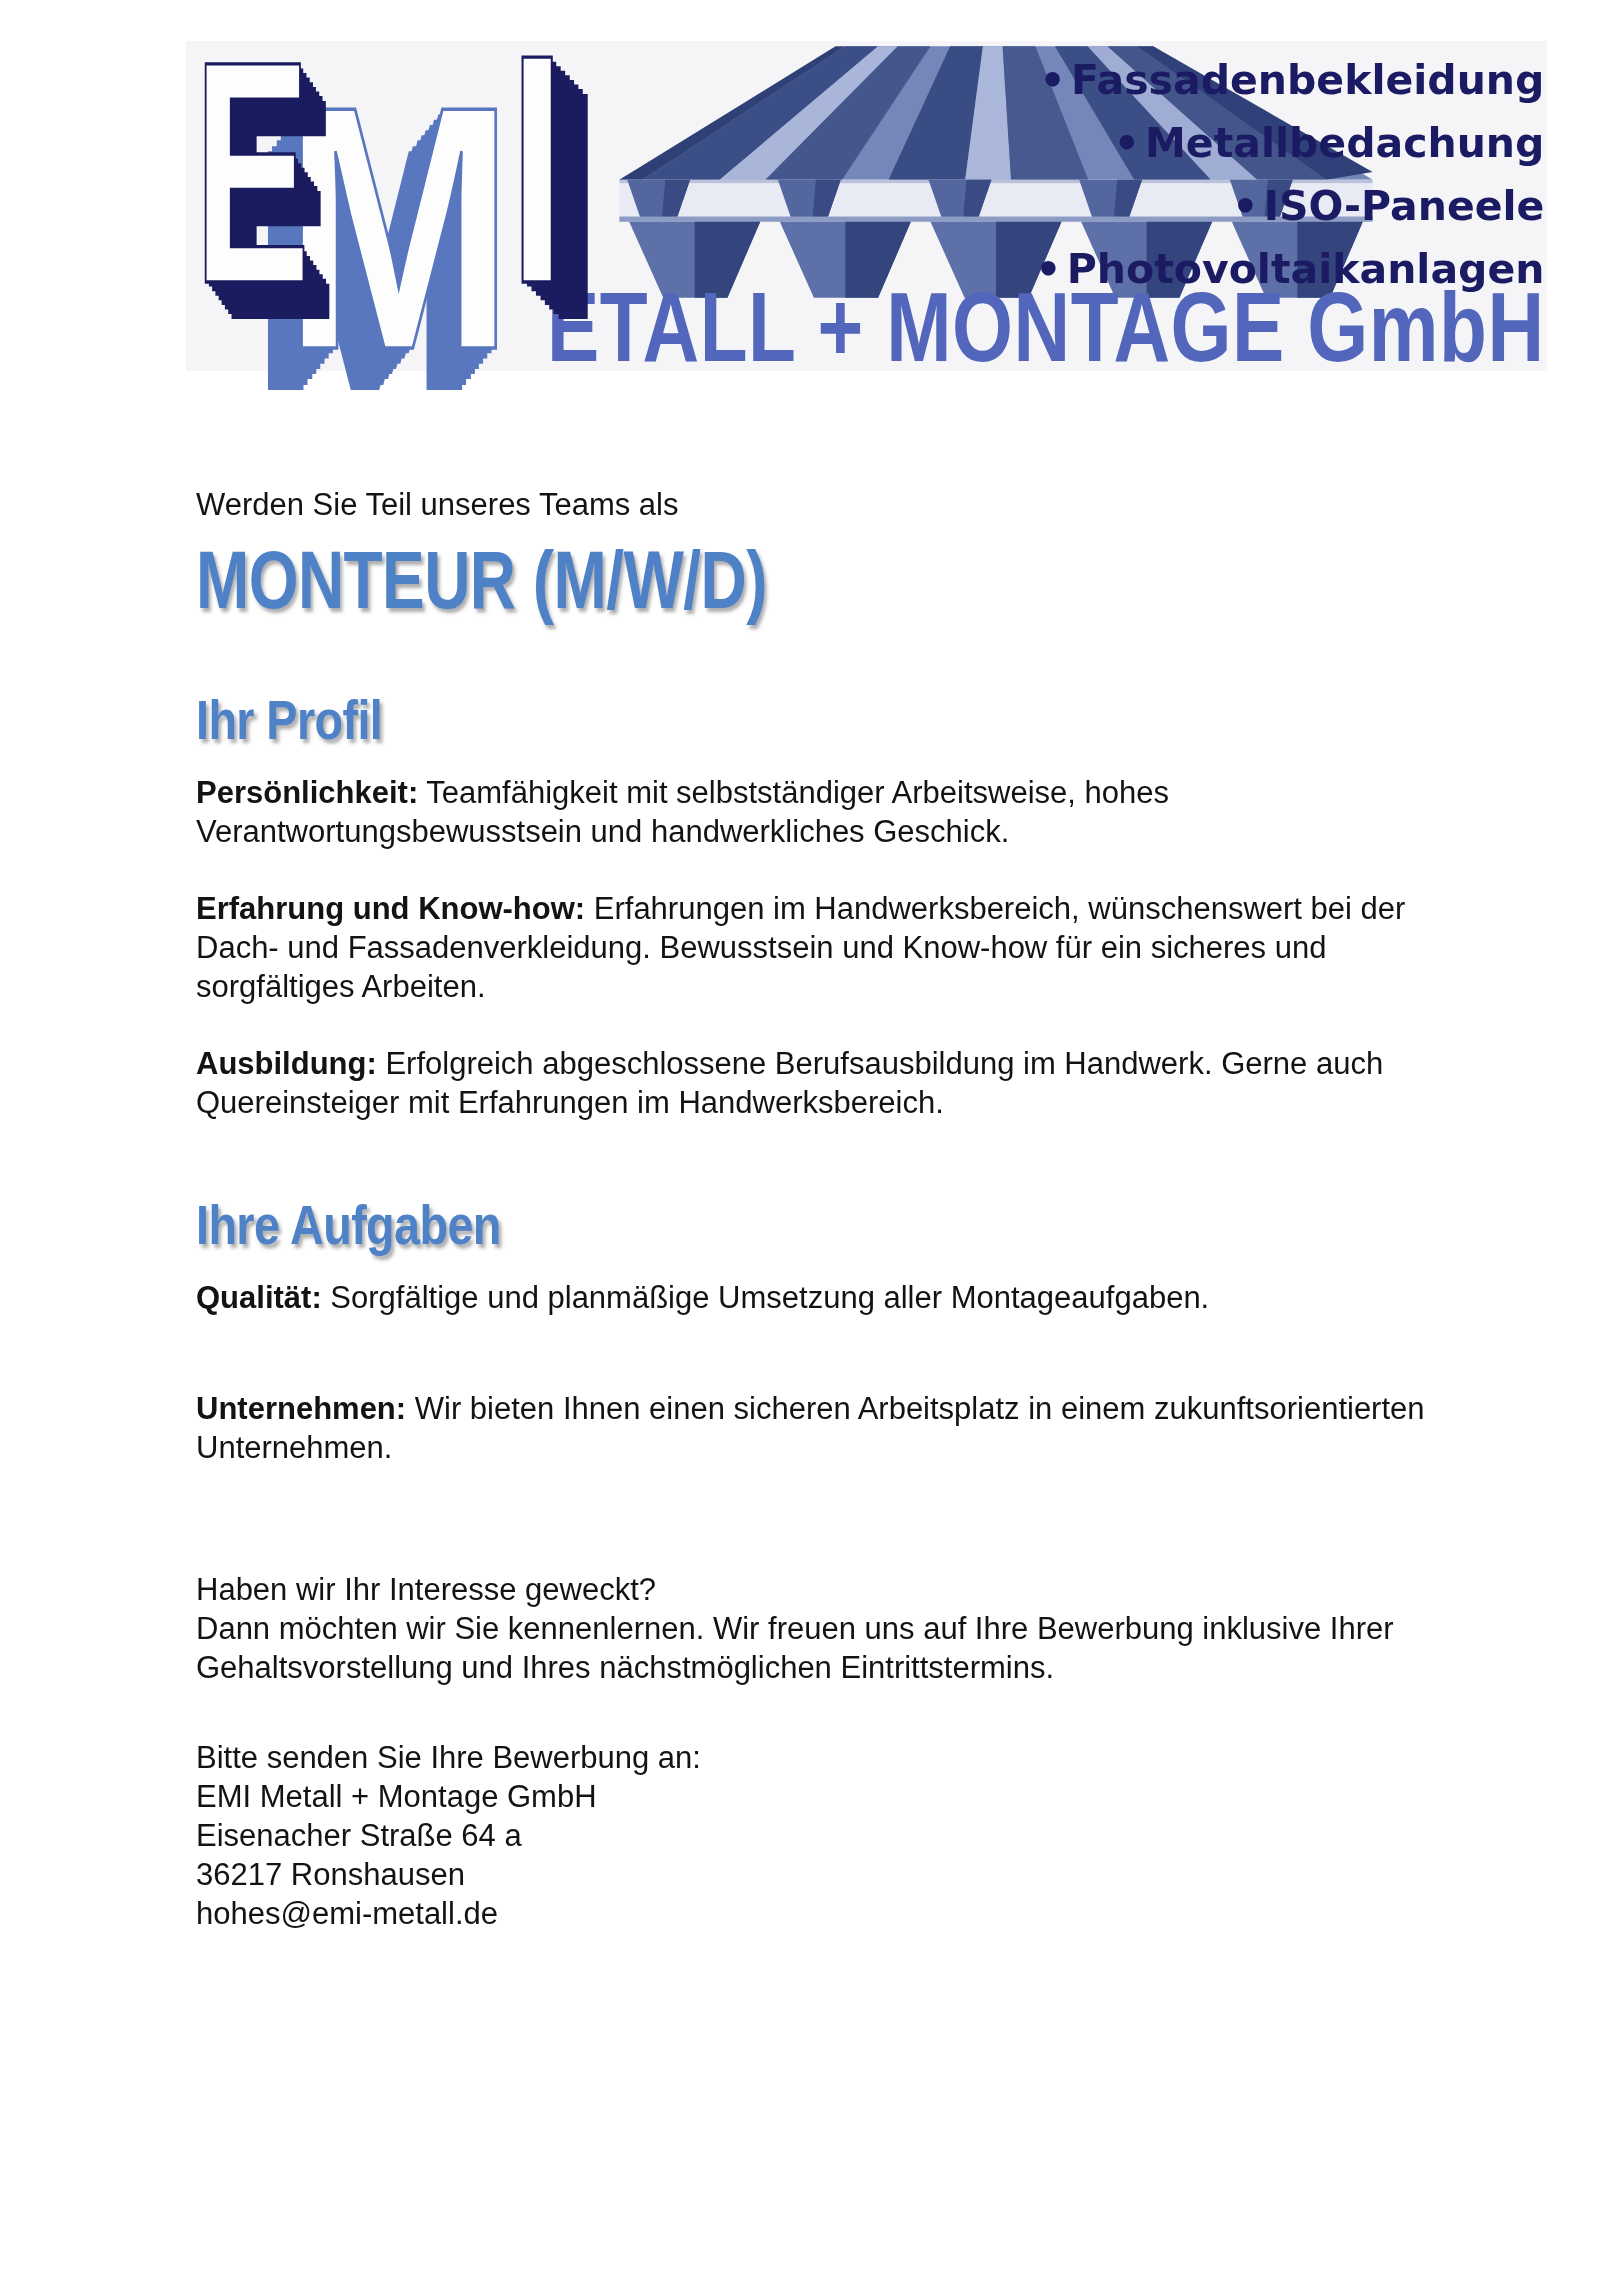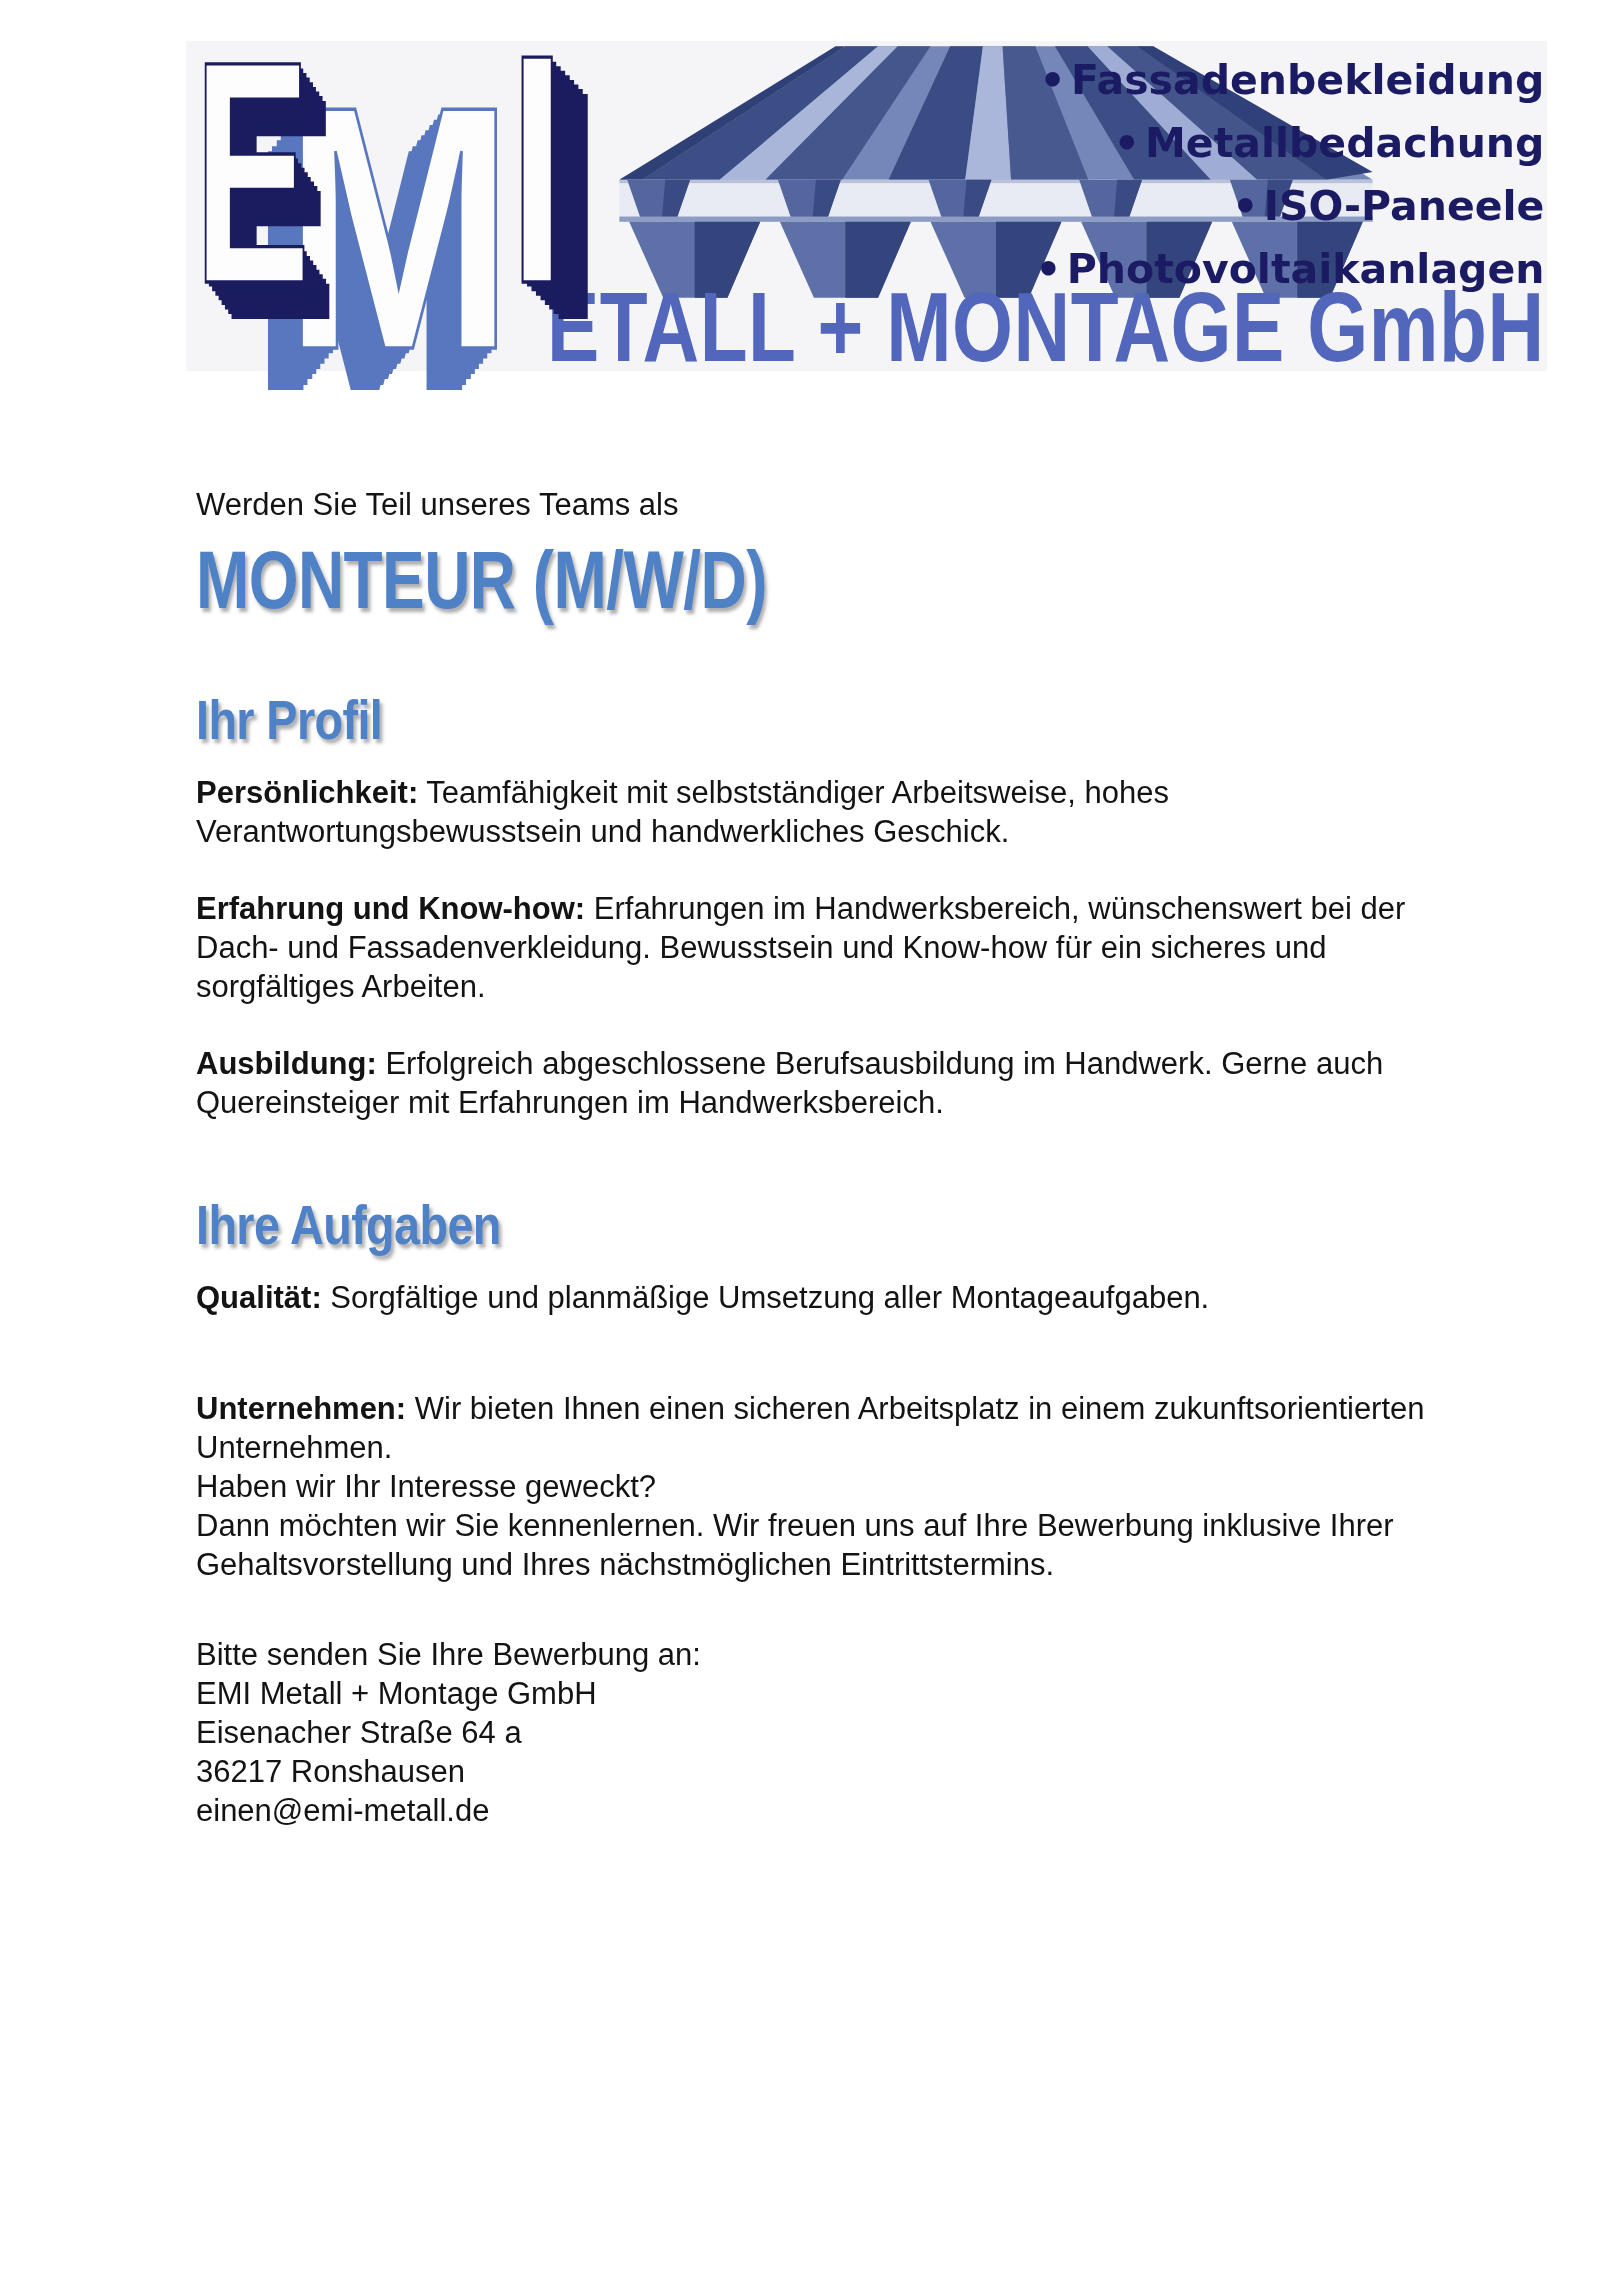--- a/index.html
+++ b/index.html
@@ -75,21 +75,21 @@
     white-space:nowrap;text-shadow:3.3px 3.9px 3.9px rgba(110,110,110,.55);
     letter-spacing:-0.7px;
   }
   .heading{font-size:55px;line-height:63px;font-weight:bold;color:var(--accent);}
   .heading .cond{transform:scaleX(.85);}
   #sections section:nth-of-type(1){margin-top:65px;}
   #sections section:nth-of-type(2){margin-top:72px;}
   #sections section:nth-of-type(3){margin-top:72px;}
   .heading + .para{margin-top:21px;}
   .para + .para{margin-top:38px;}
-  .closing{}
+  .closing{margin-top:103px;}
   .cta{margin-top:51px;}
   .address{}
 </style>
 </head>
 <body>
 
 <div class="page">
 
   <header class="logo-header">
     <span class="logo-letter le">E</span>
@@ -193,17 +193,17 @@
         <div class="tline">Dann möchten wir Sie kennenlernen. Wir freuen uns auf Ihre Bewerbung inklusive Ihrer</div>
         <div class="tline">Gehaltsvorstellung und Ihres nächstmöglichen Eintrittstermins.</div>
       </div>
 
     <div class="tline cta">Bitte senden Sie Ihre Bewerbung an:</div>
 
     <div class="address">
         <div class="tline">EMI Metall + Montage GmbH</div>
         <div class="tline">Eisenacher Straße 64 a</div>
         <div class="tline">36217 Ronshausen</div>
-        <div class="tline">einen@emi-metall.de</div>
+        <div class="tline">hohes@emi-metall.de</div>
       </div>
   </main>
 </div>
 
 
 </body></html>

